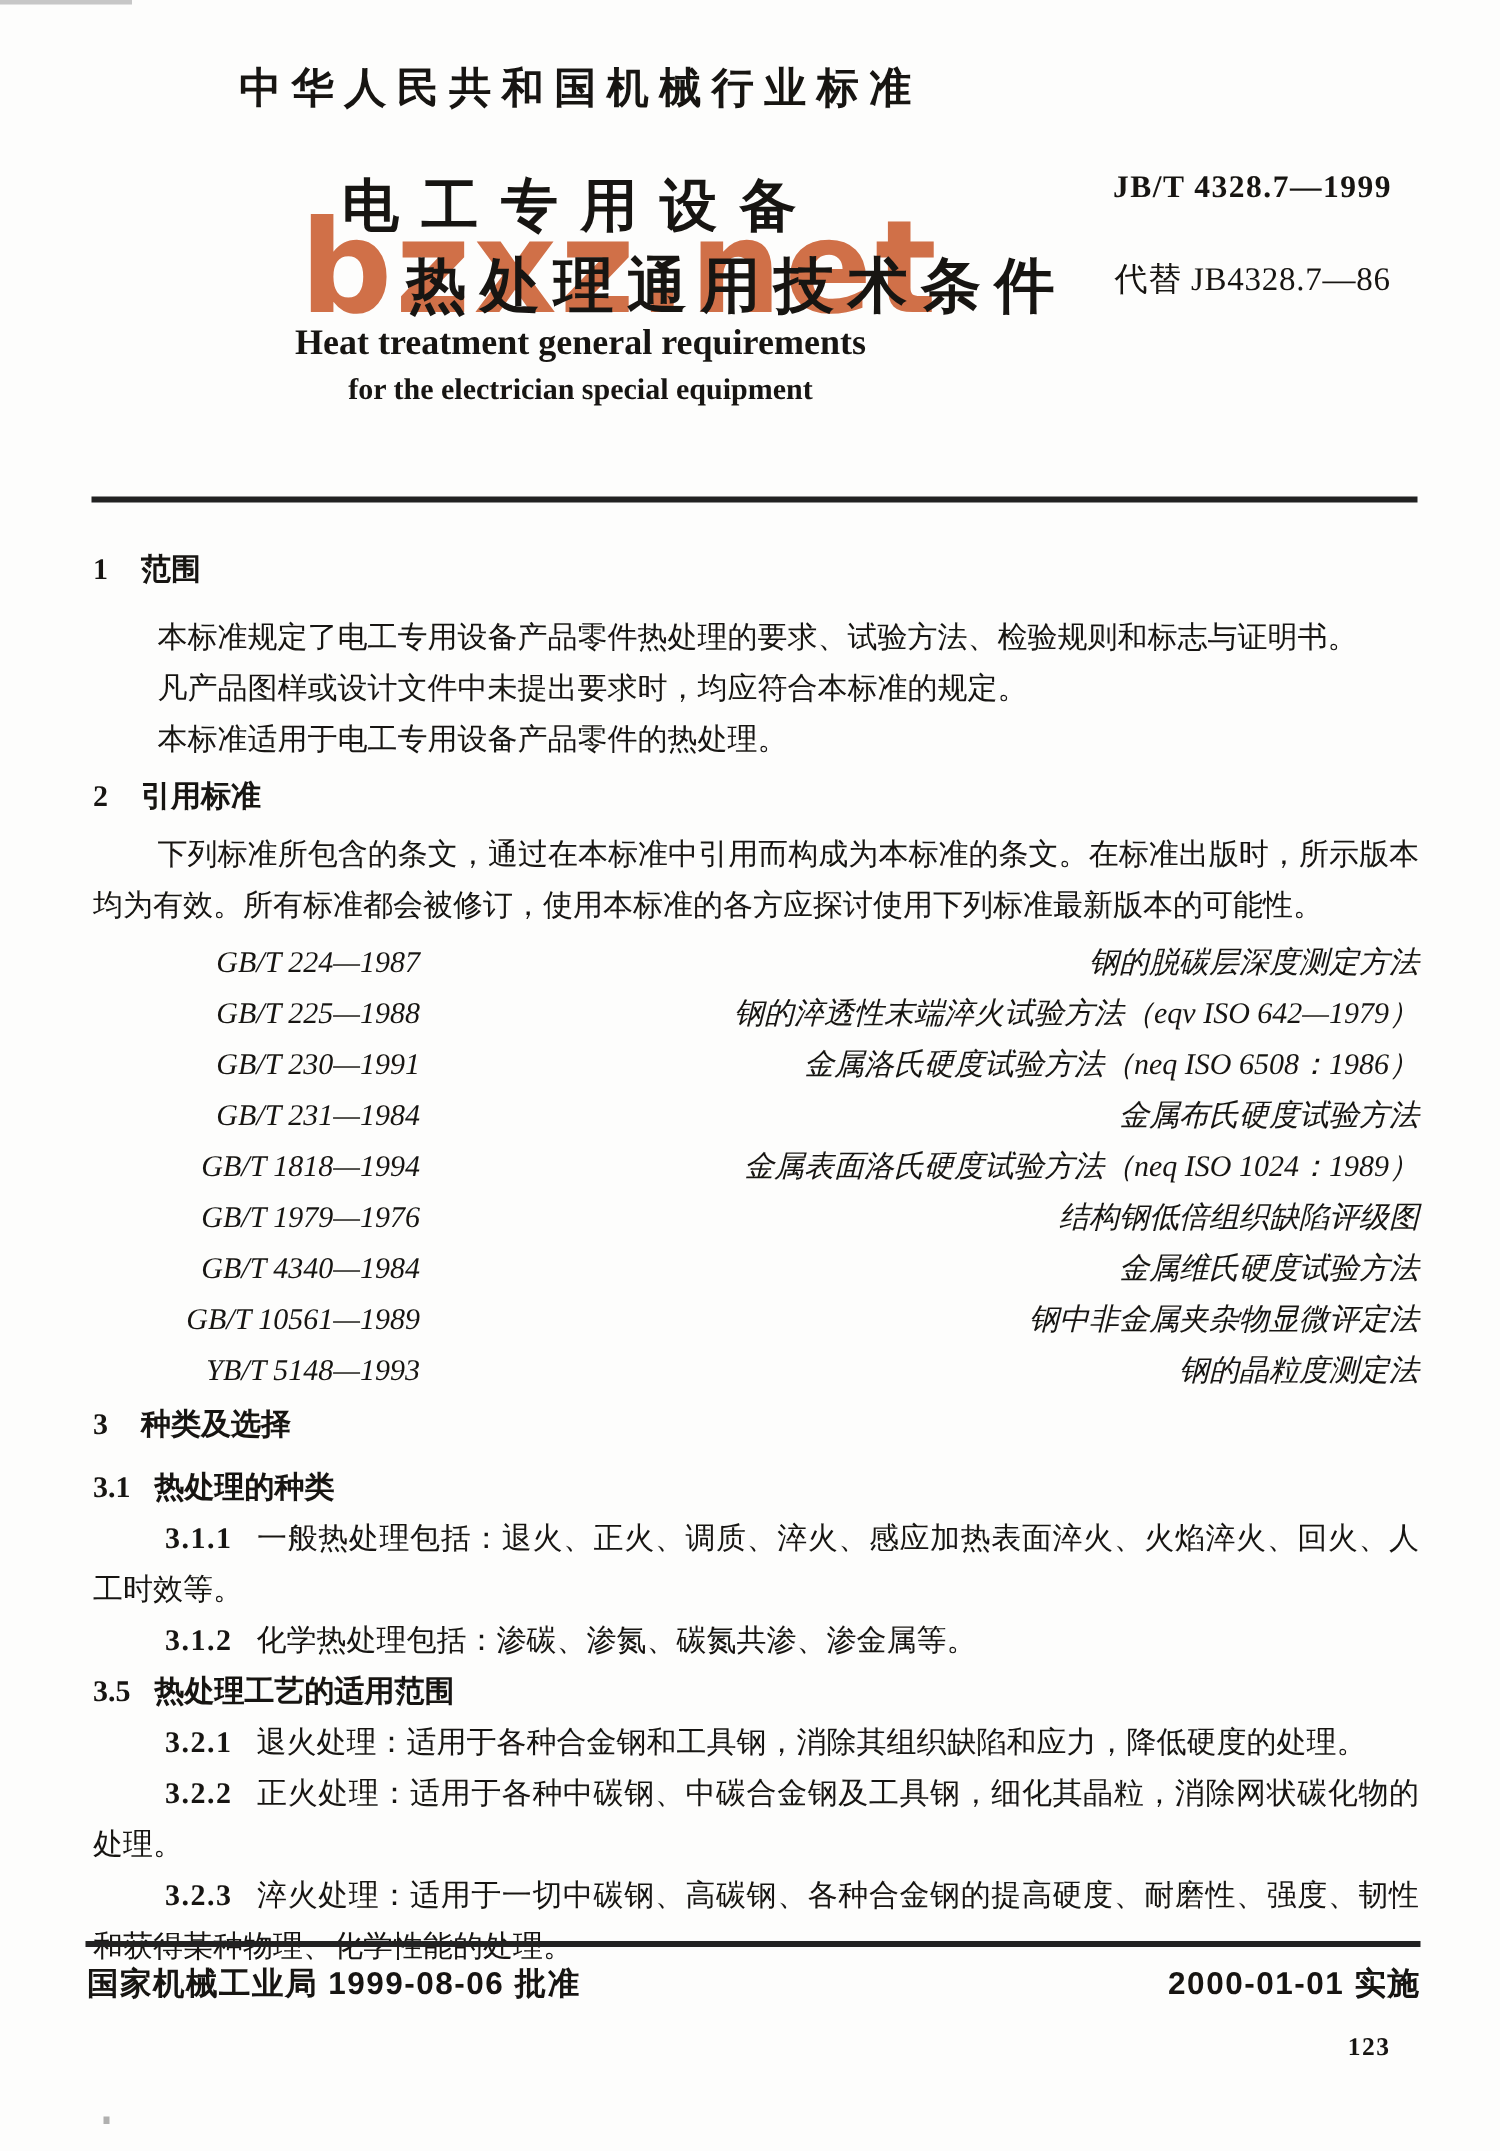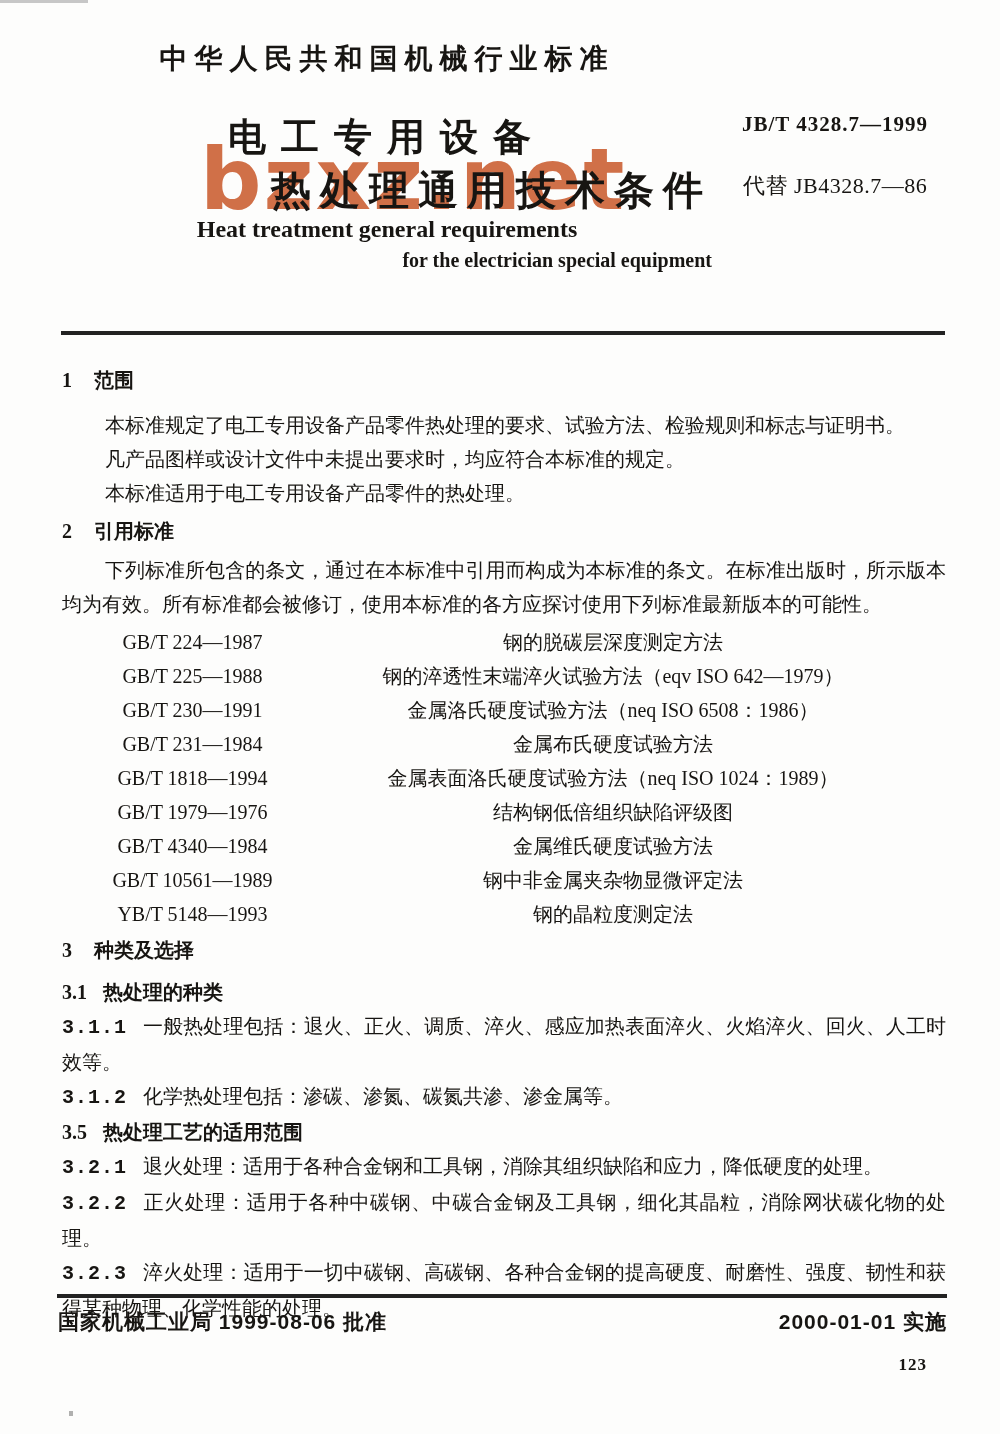--- a/index.html
+++ b/index.html
@@ -34,21 +34,21 @@
     position:absolute;left:0;top:112px;width:100%;
     font-family:"Liberation Sans", sans-serif;font-weight:bold;
     font-size:38px;letter-spacing:15px;white-space:nowrap;
   }
   .t-cn2{
     position:absolute;left:0;top:163px;width:100%;
     font-family:"Liberation Sans", sans-serif;font-weight:bold;
     font-size:40px;letter-spacing:9px;white-space:nowrap;text-align:right;
   }
   .t-en1{position:absolute;left:0;top:216px;width:100%;font-weight:bold;font-size:24px;}
-  .t-en2{position:absolute;left:0;top:249px;width:100%;font-weight:bold;font-size:20px;text-align:right;}
+  .t-en2{position:absolute;left:0;top:249px;width:100%;font-weight:bold;font-size:20px;}
   .std-no{
     position:absolute;left:742px;top:112px;
     font-weight:bold;font-size:21px;letter-spacing:1px;white-space:nowrap;
   }
   .supersedes{
     position:absolute;left:743px;top:171px;
     font-size:22px;letter-spacing:.5px;white-space:nowrap;
   }
   
   .rule{position:absolute;background:#222;height:4px;z-index:1;}
@@ -65,26 +65,26 @@
     font-family:"Liberation Sans", sans-serif;font-weight:bold;
     text-align:left;
   }
   .sec-h .num{margin-right:22px;font-family:"Liberation Serif", serif;}
   .h1a{margin-top:11px !important;margin-bottom:11px !important;}
   .h2a{margin-top:4px !important;margin-bottom:5px !important;}
   .h3a{margin-top:2px !important;margin-bottom:8px !important;}
   .sub-h .num{margin-right:16px;}
   .ind{text-indent:43px;}
   .clause .cnum{
-    font-family:Liberation Mono, monospace;font-weight:bold;
-    margin-right:16px;letter-spacing:1px;
+    font-family:Liberation Serif, serif;font-weight:bold;
+    margin-right:16px;letter-spacing:1px;margin-left:48px;
   }
   
   .ref-list{margin:4px 0 0 0;padding:0;list-style:none;}
-  .ref-row{display:flex;padding-left:43px;line-height:34px;text-align:center;}
+  .ref-row{display:flex;padding-left:43px;line-height:34px;text-align:right;font-style:italic;}
   .ref-code{flex:0 0 175px;white-space:nowrap;}
   .ref-name{flex:1;white-space:nowrap;}
   
   .footer{
     position:absolute;left:58px;top:1308px;width:889px;z-index:1;
     display:flex;justify-content:space-between;
     font-family:"Liberation Sans", sans-serif;font-weight:bold;
     font-size:21px;letter-spacing:1px;
   }
   .pageno{

